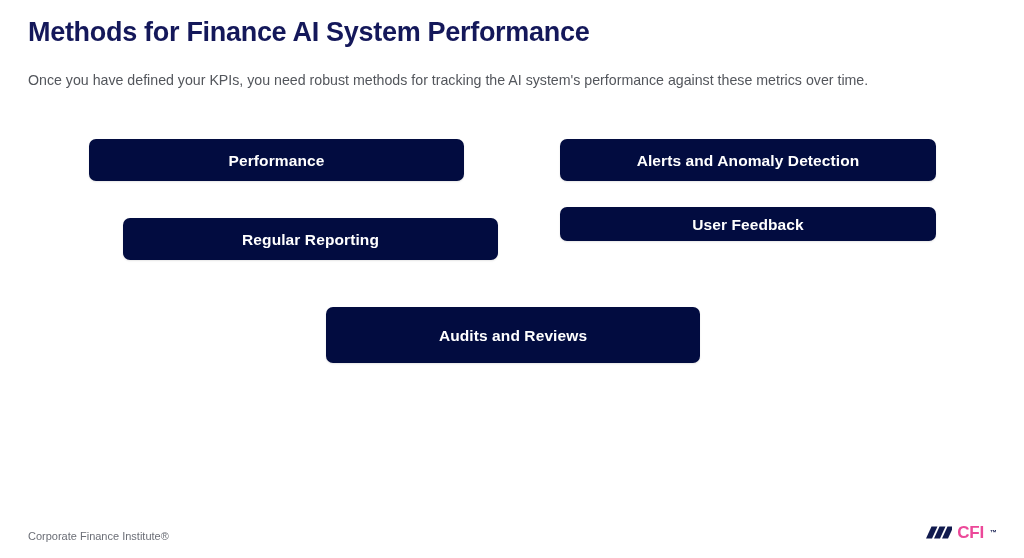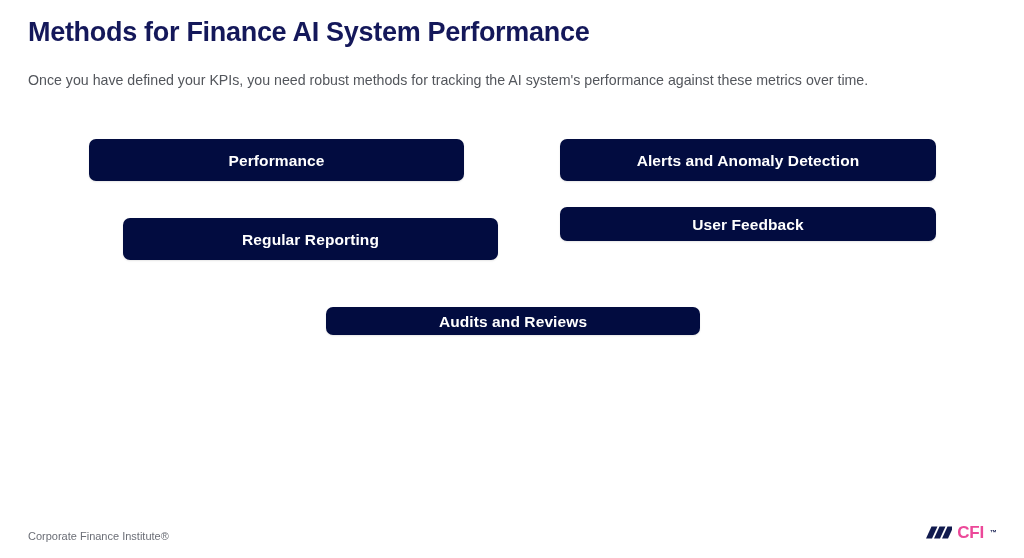--- a/index.html
+++ b/index.html
@@ -67,21 +67,21 @@
     text-align: center;
     line-height: 19px;
     white-space: nowrap;
   }
 
   
   #box-dashboards { left: 89px;  top: 139px; width: 375px; height: 42px; }
   #box-alerts     { left: 560px; top: 139px; width: 376px; height: 42px; }
   #box-reporting  { left: 89px;  top: 218px; width: 375px; height: 42px; margin-left: 34px; }
   #box-feedback   { left: 560px; top: 207px; width: 376px; height: 34px; }
-  #box-audits     { left: 326px; top: 307px; width: 374px; height: 28px; }
+  #box-audits     { left: 326px; top: 307px; width: 374px; height: 56px; }
 
   
   .footer-text {
     position: absolute;
     left: 28px;
     top: 528px;
     font-size: 11px;
     font-weight: 400;
     color: #6b6e76;
     line-height: 16px;

